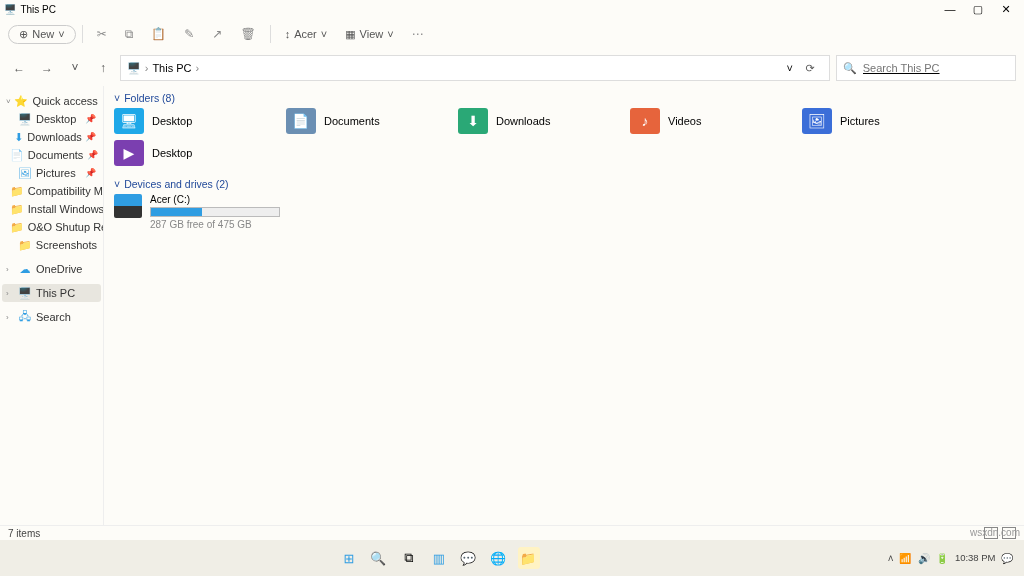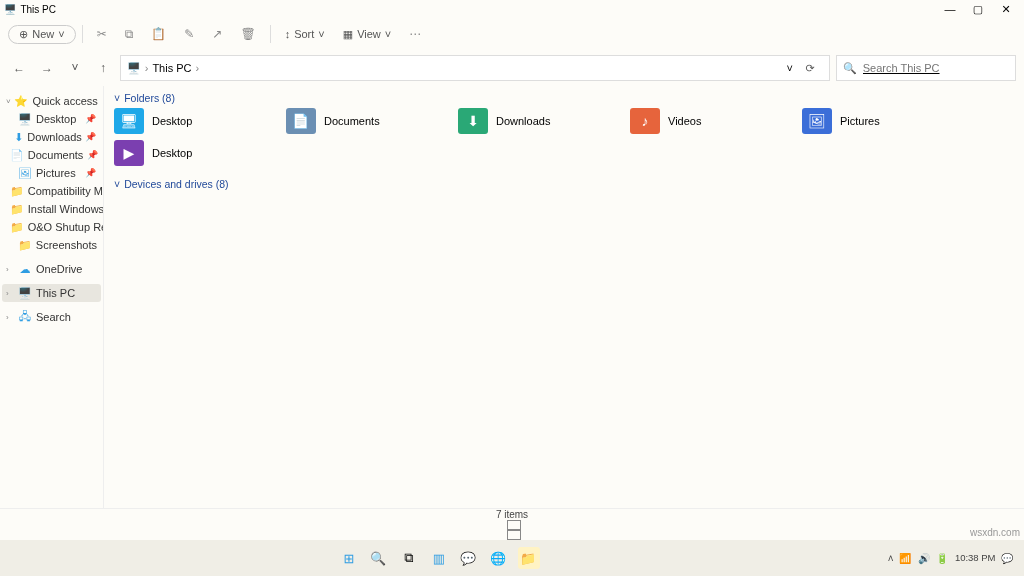--- a/index.html
+++ b/index.html
@@ -34,21 +34,21 @@
 .group-header { color: #224a9a; font-size: 10.5px; display: flex; align-items: center; gap: 4px; margin-bottom: 4px; }
 .items { display: flex; flex-wrap: wrap; gap: 6px 14px; margin-bottom: 12px; }
 .item { width: 158px; display: flex; align-items: center; gap: 8px; }
 .item-thumb { width: 30px; height: 26px; border-radius: 3px; display: flex; align-items: center; justify-content: center; color: #fff; font-size: 14px; }
 .drive-row { display: flex; align-items: flex-start; gap: 8px; }
 .drive-ic { width: 28px; height: 24px; background: linear-gradient(#2f9de2 50%, #333 50%); border-radius: 2px; }
 .drive-info { font-size: 10px; }
 .drive-bar { width: 130px; height: 10px; border: 1px solid #bbb; background: #eee; margin: 2px 0; }
 .drive-fill { height: 100%; background: #2f9de2; }
 .drive-sub { color: #888; }
-.status { height: 32px; border-top: 1px solid #eee; font-size: 10px; color: #444; display: flex; align-items: center; padding: 0 8px; flex-direction: column; }
+.status { height: 15px; border-top: 1px solid #eee; font-size: 10px; color: #444; display: flex; align-items: center; padding: 0 8px; }
 .status .spacer { flex: 1; }
 .status .view-sw { width: 14px; height: 12px; border: 1px solid #888; margin-left: 4px; }
 .taskbar { width: 1024px; height: 36px; background: #f0eee6; display: flex; align-items: center; font-size: 10px; }
 .tb-center { flex: 1; display: flex; justify-content: center; gap: 8px; }
 .task-ic { width: 22px; height: 22px; display: flex; align-items: center; justify-content: center; font-size: 13px; border-radius: 3px; }
 .tray { display: flex; align-items: center; gap: 6px; padding: 0 10px; color: #444; }
 .clock { text-align: right; line-height: 1.1; font-size: 9.5px; }
 .watermark { position: absolute; right: 4px; bottom: 38px; font-size: 10px; color: #999; }
 </style>
 </head>
@@ -74,21 +74,21 @@
     <span class="tb-sep"></span>
     <span class="tb-btn tb-icon">✂</span>
     <span class="tb-btn tb-icon">⧉</span>
     <span class="tb-btn tb-icon">📋</span>
     <span class="tb-btn tb-icon">✎</span>
     <span class="tb-btn tb-icon">↗</span>
     <span class="tb-btn tb-icon">🗑</span>
     <span class="tb-sep"></span>
     <div class="tb-btn">
       <span>↕</span>
-      <span>Sort</span>
+      <span>Acer</span>
       <span>˅</span>
     </div>
     <div class="tb-btn">
       <span>▦</span>
       <span>View</span>
       <span>˅</span>
     </div>
     <span class="tb-btn tb-icon">⋯</span>
   </div>
 
@@ -211,21 +211,31 @@
           <span>Pictures</span>
         </div>
         <div class="item">
           <div class="item-thumb" style="background:#7b3fb0">▶</div>
           <span>Desktop</span>
         </div>
       </div>
 
       <div class="group-header">
         <span>˅</span>
-        <span>Devices and drives (8)</span>
+        <span>Devices and drives (2)</span>
+      </div>
+      <div class="drive-row">
+        <div class="drive-ic"></div>
+        <div class="drive-info">
+          <div>Acer (C:)</div>
+          <div class="drive-bar">
+            <div class="drive-fill" id="drive-fill" style="width: 40%;"></div>
+          </div>
+          <div class="drive-sub">287 GB free of 475 GB</div>
+        </div>
       </div>
     </div>
   </div>
 
   <div class="status">
     <span>7 items</span>
     <span class="spacer"></span>
     <span class="view-sw"></span>
     <span class="view-sw"></span>
   </div>

